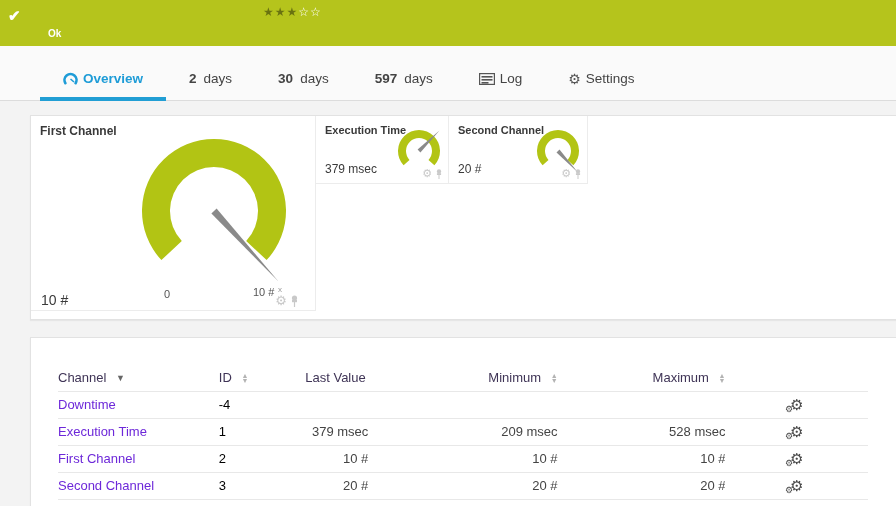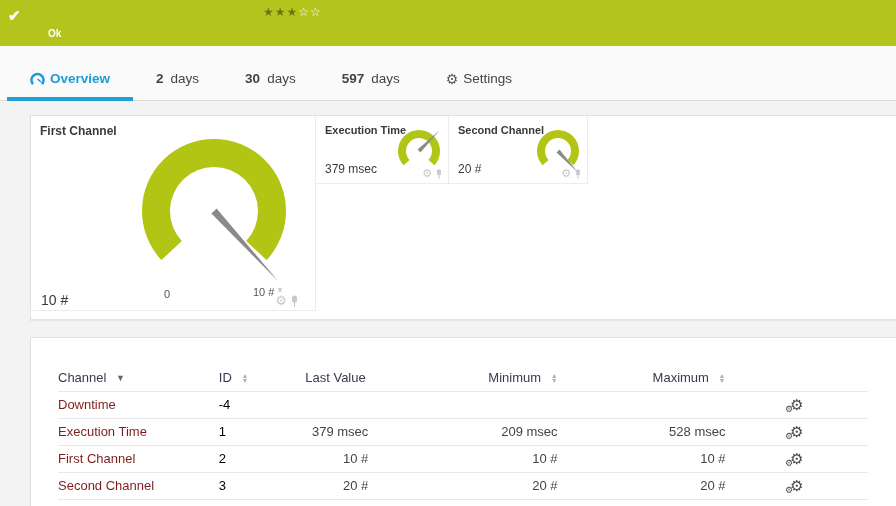--- a/index.html
+++ b/index.html
@@ -12,21 +12,21 @@
   .titleline { position:absolute; left:30px; top:5px; font-size:17px; white-space:nowrap; }
   .titleline .prefix { font-style:italic; margin-right:5px; }
   .titleline .flag { font-size:10px; vertical-align:top; margin-left:4px; }
   .stars { position:absolute; left:263px; top:5px; font-size:12px; letter-spacing:1px; white-space:nowrap; }
   .stars .fill { color:rgba(0,0,0,0.42); }
   .stars .empty { color:#ffffff; }
   .statusline { position:absolute; left:48px; top:28px; font-size:10px; font-weight:bold; }
 
   
   .tabbar { display:flex; align-items:flex-end; height:55px; background:#fafafa;
-    border-bottom:1px solid #dcdcdc; padding-left:7px; }
+    border-bottom:1px solid #dcdcdc; padding-left:40px; }
   .tab { display:flex; align-items:center; gap:5px; padding:0 23px 11px 23px;
     font-size:13.5px; color:#444; cursor:pointer; border-bottom:4px solid transparent;
     margin-bottom:-1px; white-space:nowrap; }
   .tab.active { color:#1e9cd7; border-bottom-color:#219ed4; font-weight:bold; }
   .tab .num { font-weight:bold; margin-right:2px; }
   .tab svg { display:block; }
   .tab .gearglyph { font-size:14px; color:#555; line-height:1; }
 
   
   .content { background:#f3f3f3; }
@@ -55,21 +55,21 @@
   
   .tablepanel { margin:17px 0 0 30px; width:900px; height:200px; padding:26px 0 0 27px; }
   table.channels { border-collapse:collapse; table-layout:fixed; width:810px; font-size:13px; }
   table.channels th, table.channels td { height:27px; padding:0; font-weight:normal;
     border-bottom:1px solid #e8e8e8; white-space:nowrap; overflow:hidden; }
   th { text-align:left; color:#3f3456;margin-left:20px; }
   .col-ch { width:158px; } .col-id { width:85px; } .col-lv { width:62px; }
   .col-min { width:186px; } .col-max { width:165px; } .col-act { width:140px; }
   td.num, th.num { text-align:right; }
   td.num { padding-right:14px; color:#444; }
-  td.name { color:#7f1d1d; }
+  td.name { color:#6d28d9; }
   th .sort { display:inline-flex; flex-direction:column; font-size:7px; line-height:5px;
     color:#b3b3b3; margin-left:6px; vertical-align:middle; }
   th .sorted { font-size:9px; color:#666; margin-left:6px; vertical-align:middle; }
   td.act { text-align:center; }
   .gears { position:relative; display:inline-block; color:#4a4a4a; font-size:15px; line-height:1; cursor:pointer; }
   .gears .mini { position:absolute; left:-5px; bottom:-2px; font-size:9px; }
 </style>
 </head>
 <body>
 
@@ -91,20 +91,29 @@
     <span class="num">2</span>
     <span>days</span>
   </div>
   <div class="tab">
     <span class="num">30</span>
     <span>days</span>
   </div>
   <div class="tab">
     <span class="num">597</span>
     <span>days</span>
+  </div>
+  <div class="tab">
+    <svg width="16" height="12" viewBox="0 0 16 12">
+      <rect x="0.5" y="0.5" width="15" height="11" fill="none" stroke="#555" stroke-width="1.4"></rect>
+      <rect x="2.5" y="3" width="11" height="1.6" fill="#555"></rect>
+      <rect x="2.5" y="6" width="11" height="1.6" fill="#555"></rect>
+      <rect x="2.5" y="9" width="7" height="1.6" fill="#555"></rect>
+    </svg>
+    <span>Log</span>
   </div>
   <div class="tab">
     <span class="gearglyph">⚙</span>
     <span>Settings</span>
   </div>
 </nav>
 
 <main class="content">
 
   <section class="panel gauges">

